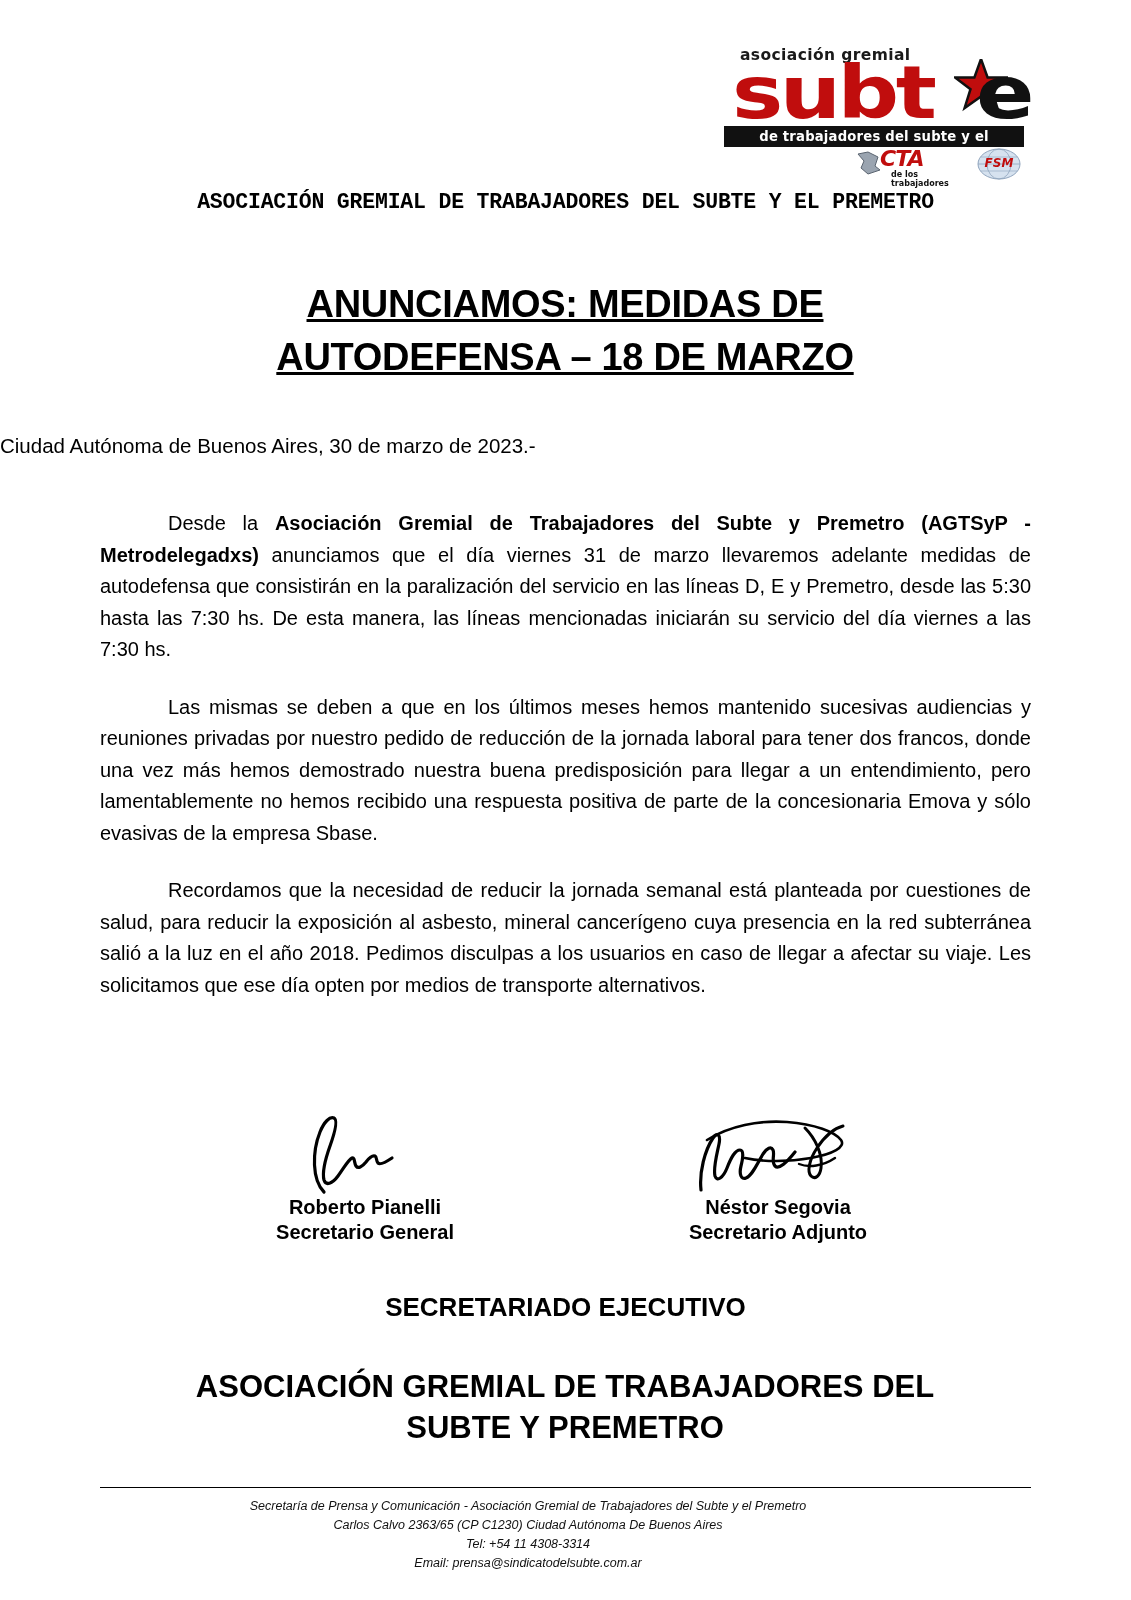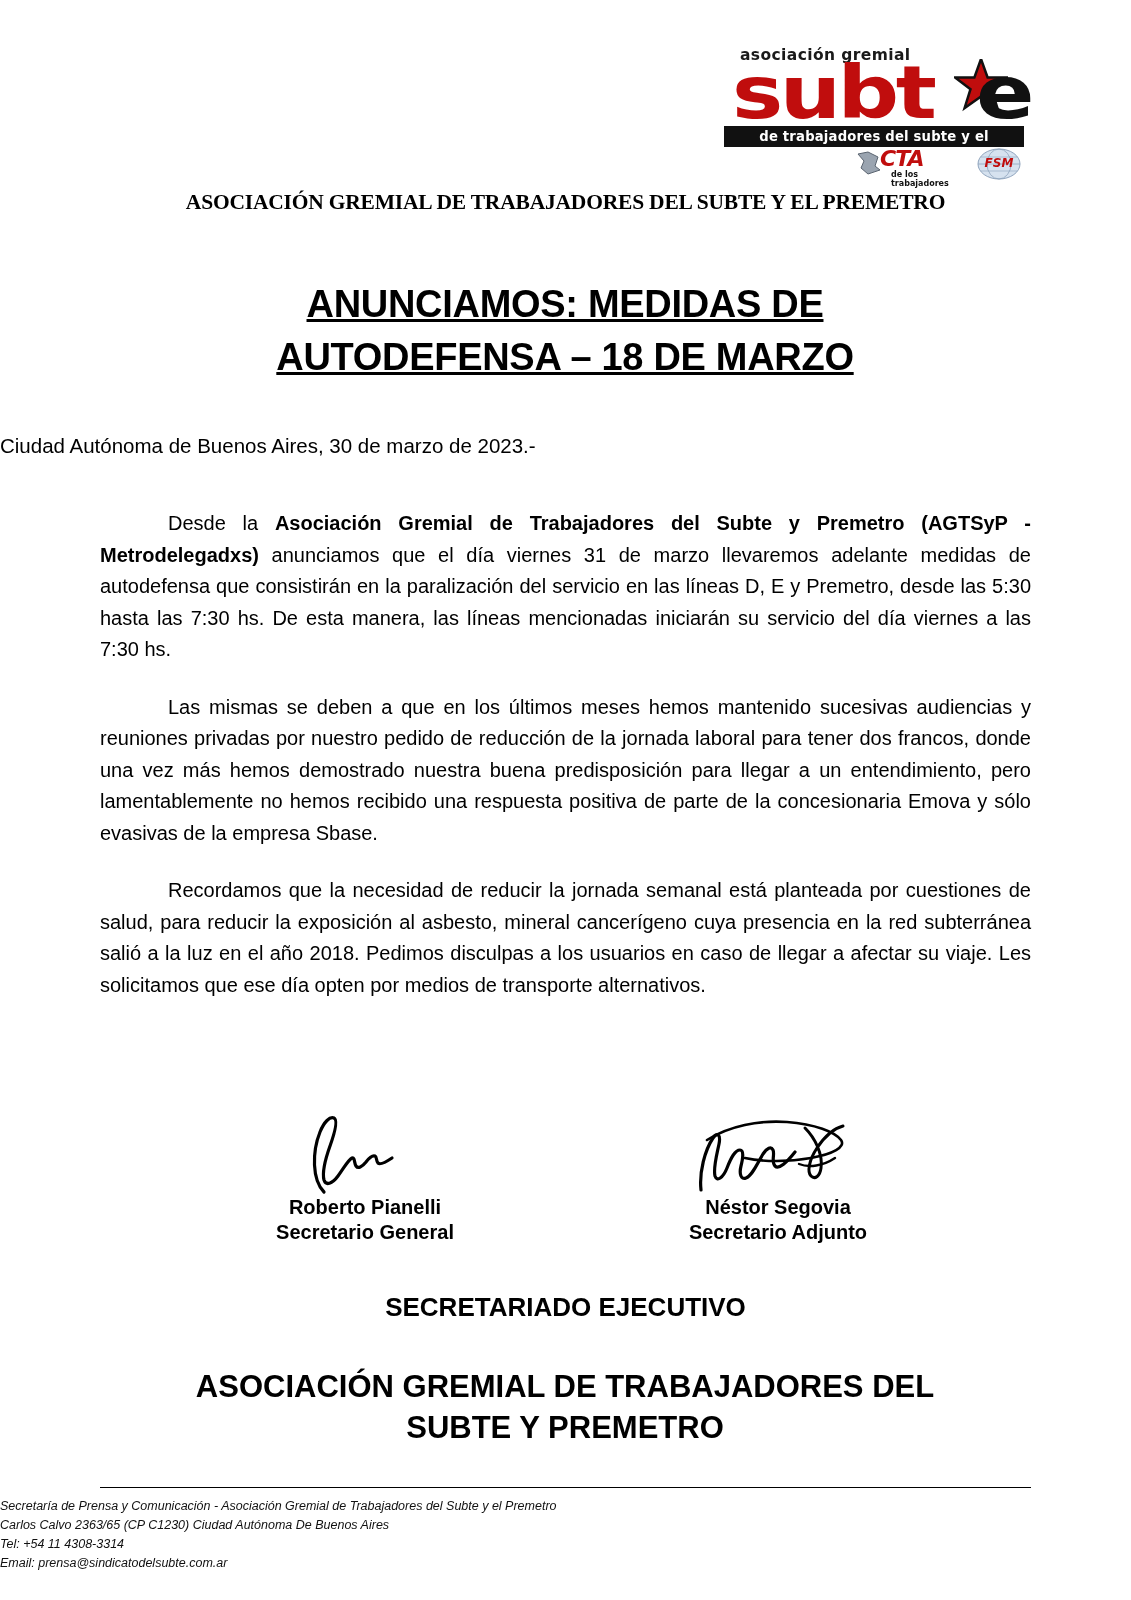--- a/index.html
+++ b/index.html
@@ -152,21 +152,21 @@
   
   .org-header {
     position: absolute;
     top: 190px;
     left: 0;
     width: 1131px;
     text-align: center;
     font-size: 21.5px;
     font-weight: bold;
     letter-spacing: -0.2px;
-    font-family: Liberation Serif, serif;
+    font-family: Liberation Mono, monospace;
   }
 
   
   .doc-title {
     position: absolute;
     top: 278px;
     left: 140px;
     width: 850px;
     text-align: center;
     font-size: 38px;
@@ -259,21 +259,21 @@
     left: 100px;
     width: 931px;
     height: 1px;
     background: #000000;
   }
   .footer {
     position: absolute;
     top: 1497px;
     left: 0;
     width: 1056px;
-    text-align: left;
+    text-align: center;
     font-size: 12.5px;
     font-style: italic;
     line-height: 19px;
     color: #111111;
   }
 </style>
 </head>
 <body>
 
 <div class="logo-block">

